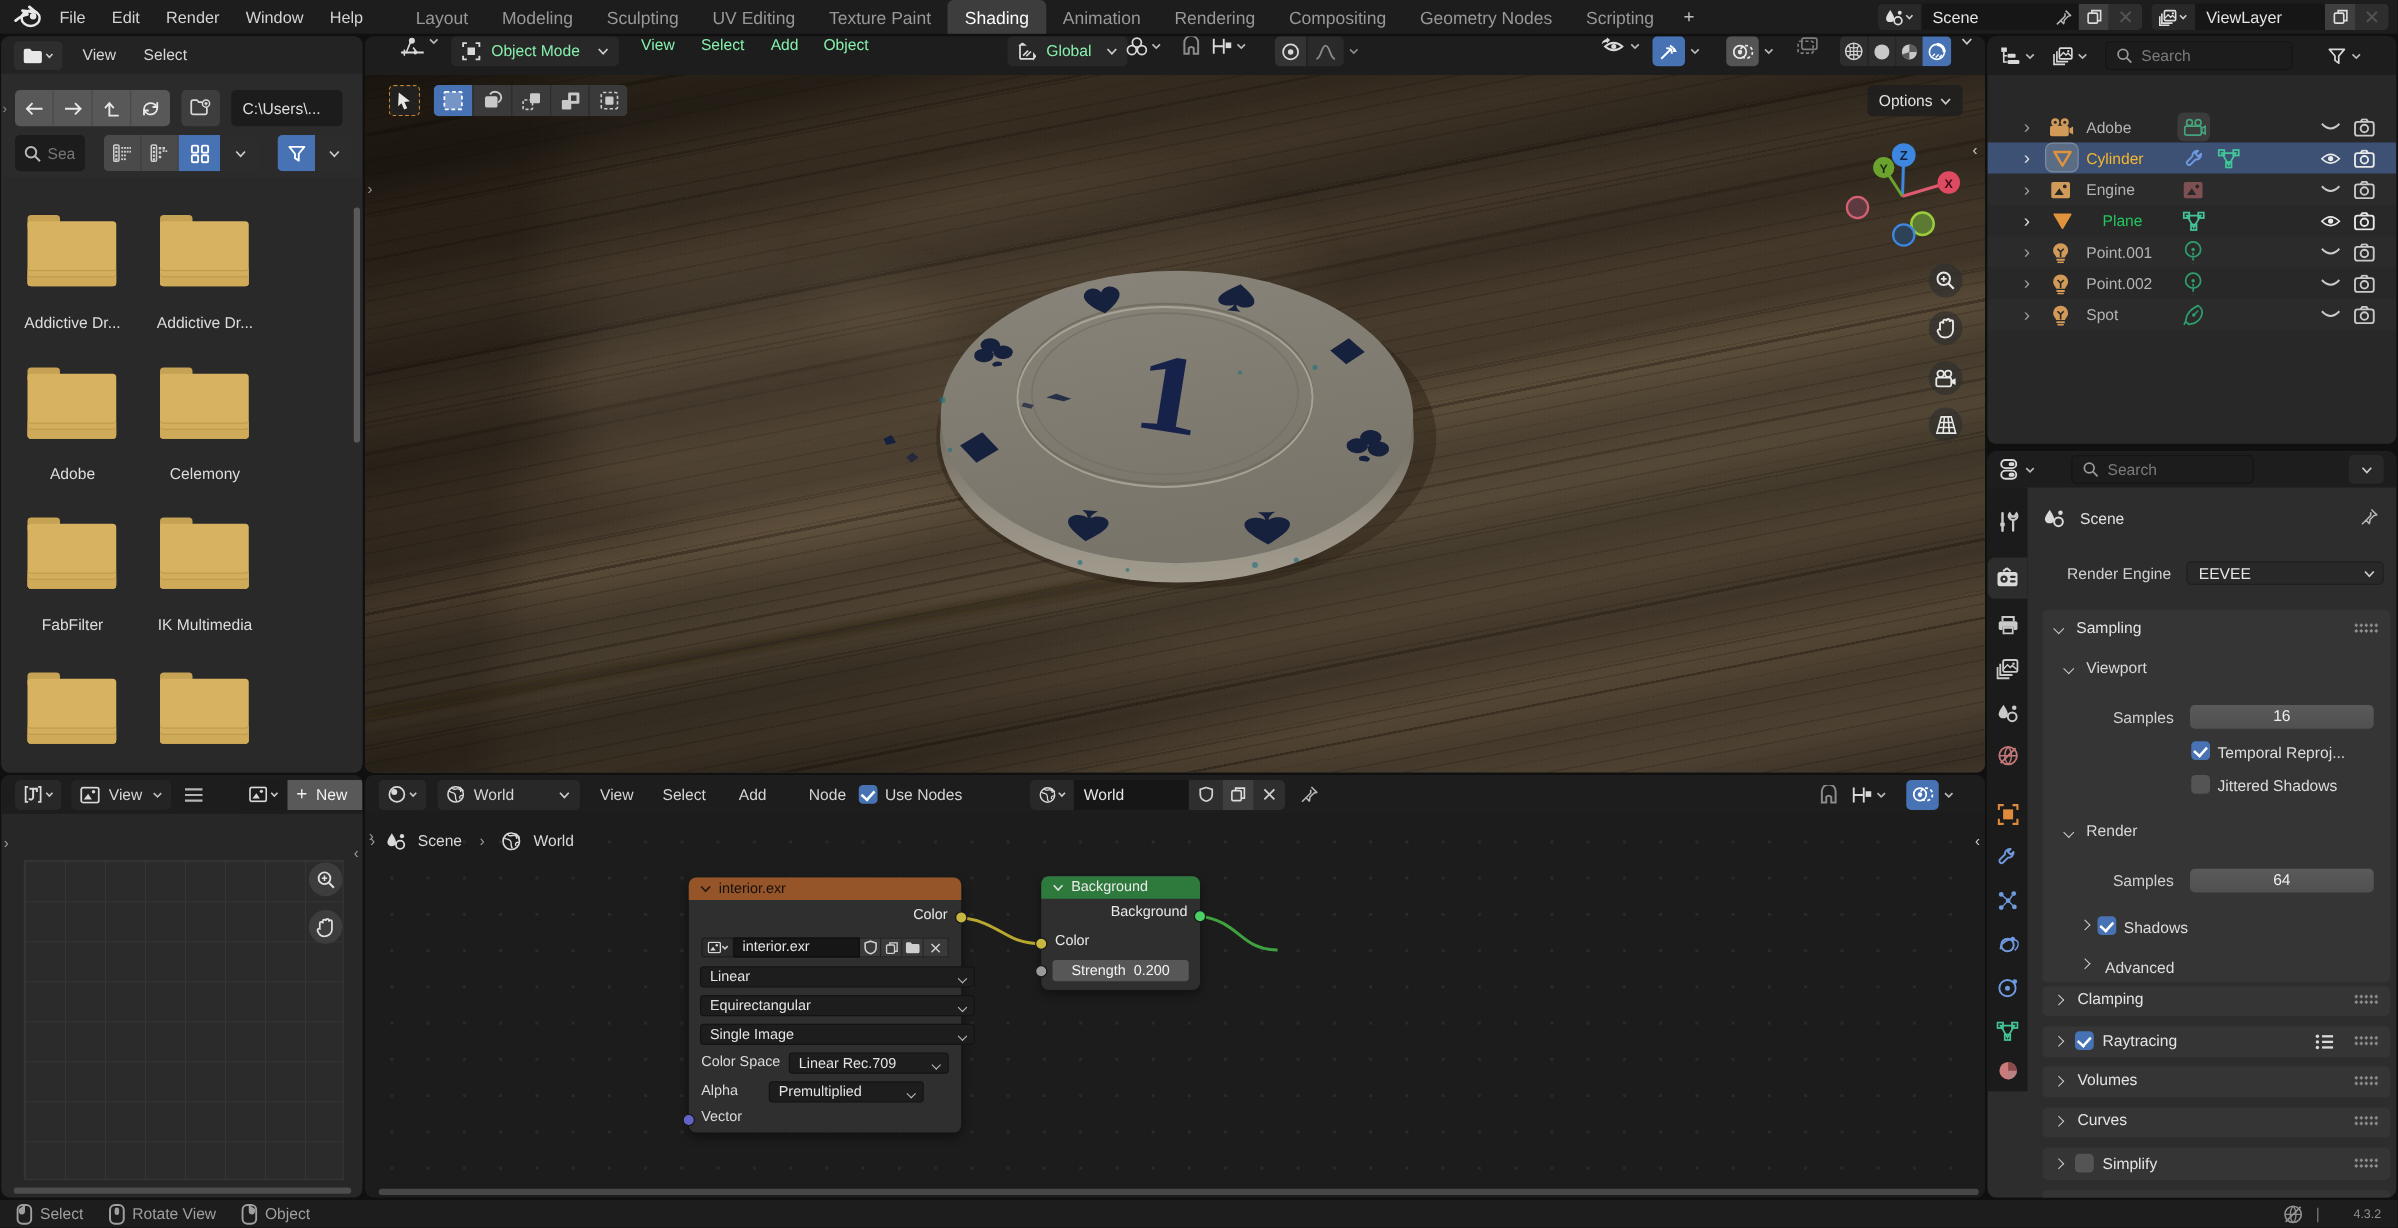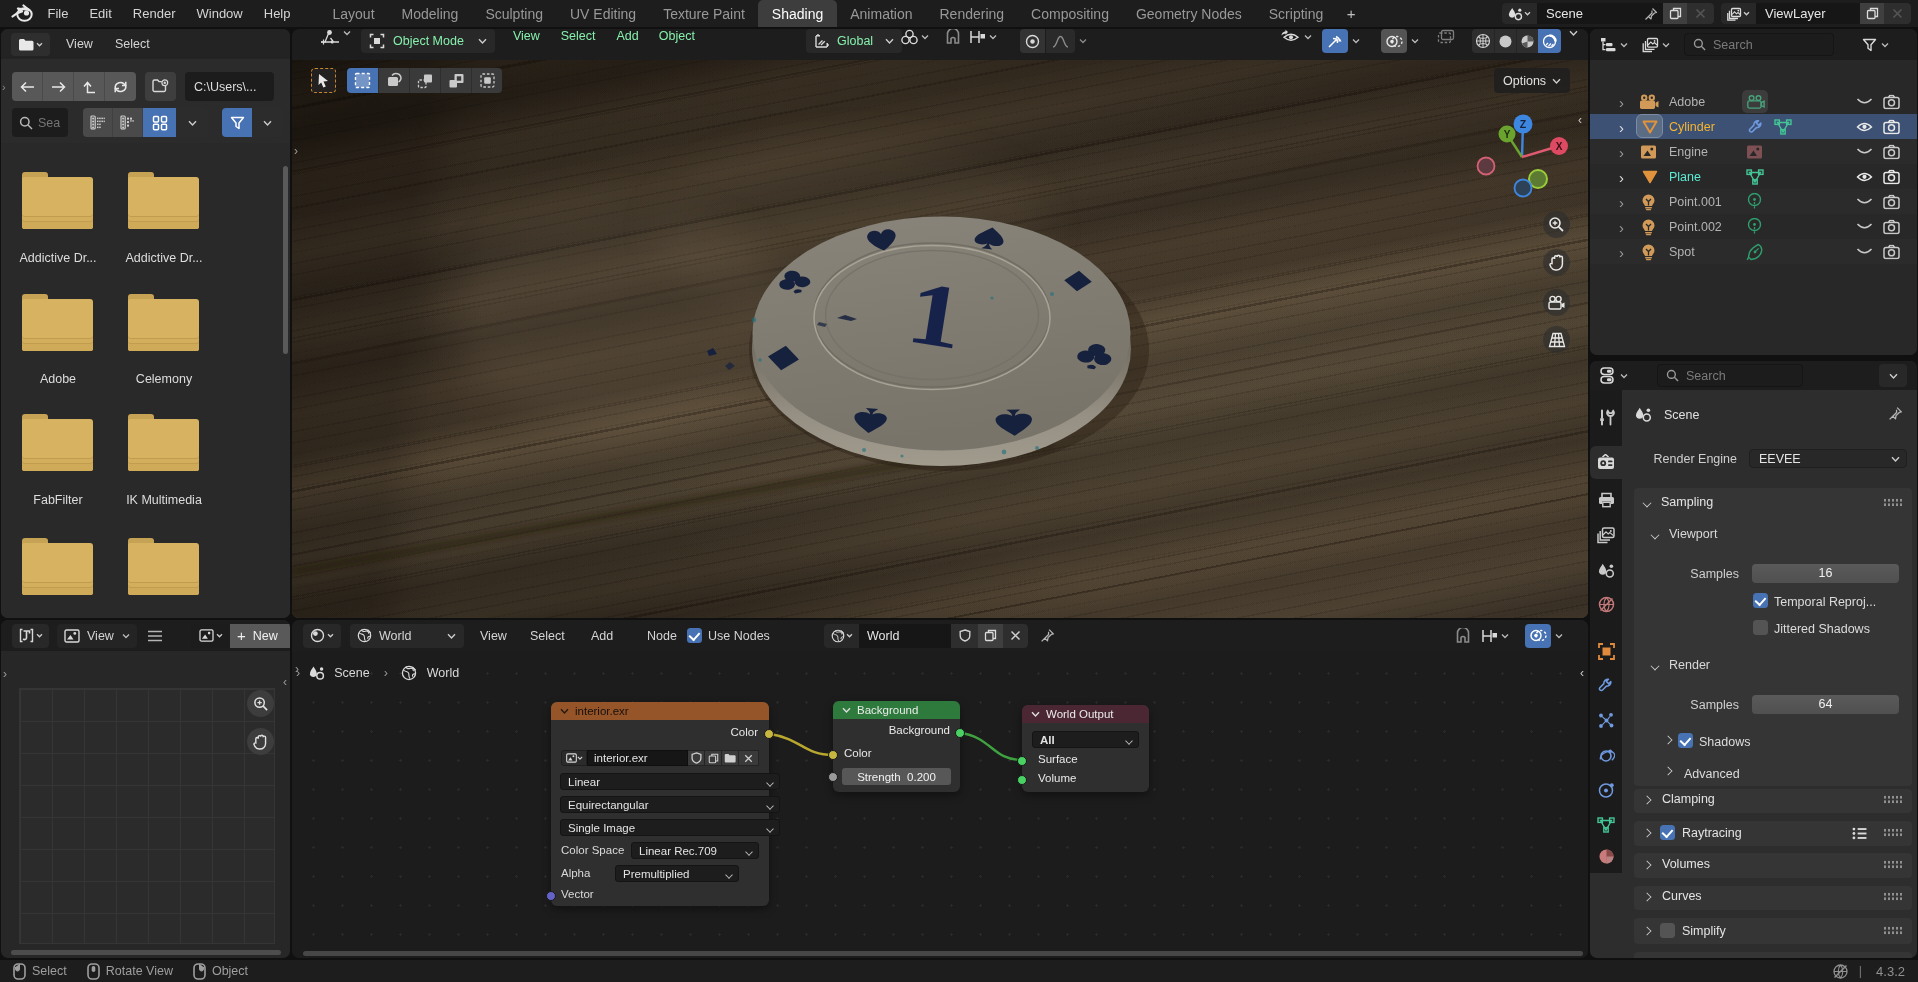--- a/index.html
+++ b/index.html
@@ -806,21 +806,21 @@
             <path d="M5.5 3 L6.8 1 L10.2 1 L11.5 3" fill="none" stroke="#c9c9c9" stroke-width="1.5"></path>
             <circle cx="8.5" cy="8.3" r="3" fill="none" stroke="#c9c9c9" stroke-width="1.5"></circle>
           </svg>
         </div>
     </div>
     <div class="orow" style="top:104px">
       <div class="ochev" style="color:#dddddd">›</div>
       <svg style="left:52px" width="16" height="14" viewBox="0 0 16 14">
           <path d="M1.5 1.5 L14.5 1.5 L8 12.5 Z" fill="#e0933c" stroke="#e0933c" stroke-width="1.5" stroke-linejoin="round"></path>
         </svg>
-      <div class="otext" style="left:79px;color:#5eead4">Plane</div>
+      <div class="otext" style="left:92px;color:#22c55e">Plane</div>
       <svg style="left:156px" width="18" height="16" viewBox="0 0 18 16">
           <g fill="none" stroke="#43c596" stroke-width="1.4">
             <path d="M3.5 3.5 L14.5 3.5 L9 13 Z"></path>
             <rect x="1" y="1" width="4.4" height="4.4"></rect>
             <rect x="12.6" y="1" width="4.4" height="4.4"></rect>
             <rect x="6.8" y="10.6" width="4.4" height="4.4"></rect>
           </g>
         </svg>
       <div class="oeye">
           <svg width="17" height="11" viewBox="0 0 17 11">
@@ -1262,32 +1262,20 @@
         </svg>Background
     </div>
     <div style="position:absolute;right:10px;top:23px;color:#e8e8e8">Background</div>
     <div class="sock" style="right:-5px;top:27px;background:#4ad164"></div>
     <div style="position:absolute;left:11px;top:46px;color:#e8e8e8">Color</div>
     <div class="sock" style="left:-5px;top:49px;background:#c7b640"></div>
     <div class="row" style="position:absolute;left:9px;top:67px;width:109px;height:17px;background:#575757;border-radius:3px;color:#f2f2f2;justify-content:center">Strength&nbsp;&nbsp;0.200</div>
     <div class="sock" style="left:-5px;top:71px;background:#9a9a9a"></div>
   </div>
 
-  <div class="node" style="left:730px;top:85px;width:127px;height:87px">
-    <div class="nhead" style="background:#4b2733;color:#eaeaea">
-      <svg width="9" height="8" viewBox="0 0 9 8" style="margin:0 6px 0 9px">
-          <path d="M1 2.2 L4.5 6 L8 2.2" stroke="#dddddd" stroke-width="1.4" fill="none"></path>
-        </svg>World Output
-    </div>
-    <div class="ndrop" style="left:10px;top:26px;width:107px;font-weight:bold">All</div>
-    <div style="position:absolute;left:16px;top:48px;color:#e8e8e8">Surface</div>
-    <div class="sock" style="left:-5px;top:51px;background:#4ad164"></div>
-    <div style="position:absolute;left:16px;top:67px;color:#e8e8e8">Volume</div>
-    <div class="sock" style="left:-5px;top:70px;background:#4ad164"></div>
-  </div>
 
   <div style="position:absolute;left:0;top:0;width:100%;height:31px;background:#1d1d1d;display:flex;align-items:center;color:#d4d4d4;font-size:12.5px">
     <div class="row" style="margin-left:11px;width:38px;height:24px;background:#282828;border-radius:4px;justify-content:center">
       <svg width="15" height="15" viewBox="0 0 15 15">
           <circle cx="7.5" cy="7.5" r="6" fill="none" stroke="#d9d9d9" stroke-width="1.4"></circle>
           <circle cx="5.4" cy="5.6" r="2.4" fill="#d9d9d9"></circle>
         </svg>
       <svg width="7" height="7" viewBox="0 0 7 7" style="margin-left:2px">
           <path d="M1 2.2 L3.5 4.8 L6 2.2" stroke="#cccccc" stroke-width="1.3" fill="none"></path>
         </svg>
@@ -1405,15 +1393,15 @@
       <path d="M6.5 1 L6.5 6 A2 2 0 0 0 10.5 6 L10.5 4" fill="#9f9f9f" stroke="#9f9f9f"></path>
     </svg>
   <div style="margin-left:6px">Object</div>
   <div style="position:absolute;right:13px;display:flex;align-items:center;color:#909090">
     <svg width="17" height="17" viewBox="0 0 17 17">
         <circle cx="8.5" cy="8.5" r="6.5" fill="none" stroke="#909090" stroke-width="1.3"></circle>
         <path d="M2 8.5 L15 8.5 M8.5 2 C5.5 5 5.5 12 8.5 15 M8.5 2 C11.5 5 11.5 12 8.5 15" stroke="#909090" stroke-width="1.1" fill="none"></path>
         <path d="M2.5 14.5 L14.5 2.5" stroke="#909090" stroke-width="1.4"></path>
       </svg>
     <div style="margin:0 0 0 10px;color:#787878">|</div>
-    <div style="margin-left:14px;font-size:13px">4.3.2</div>
+    <div style="margin-left:27px;font-size:10px">4.3.2</div>
   </div>
 </div>
 
 </body></html>

